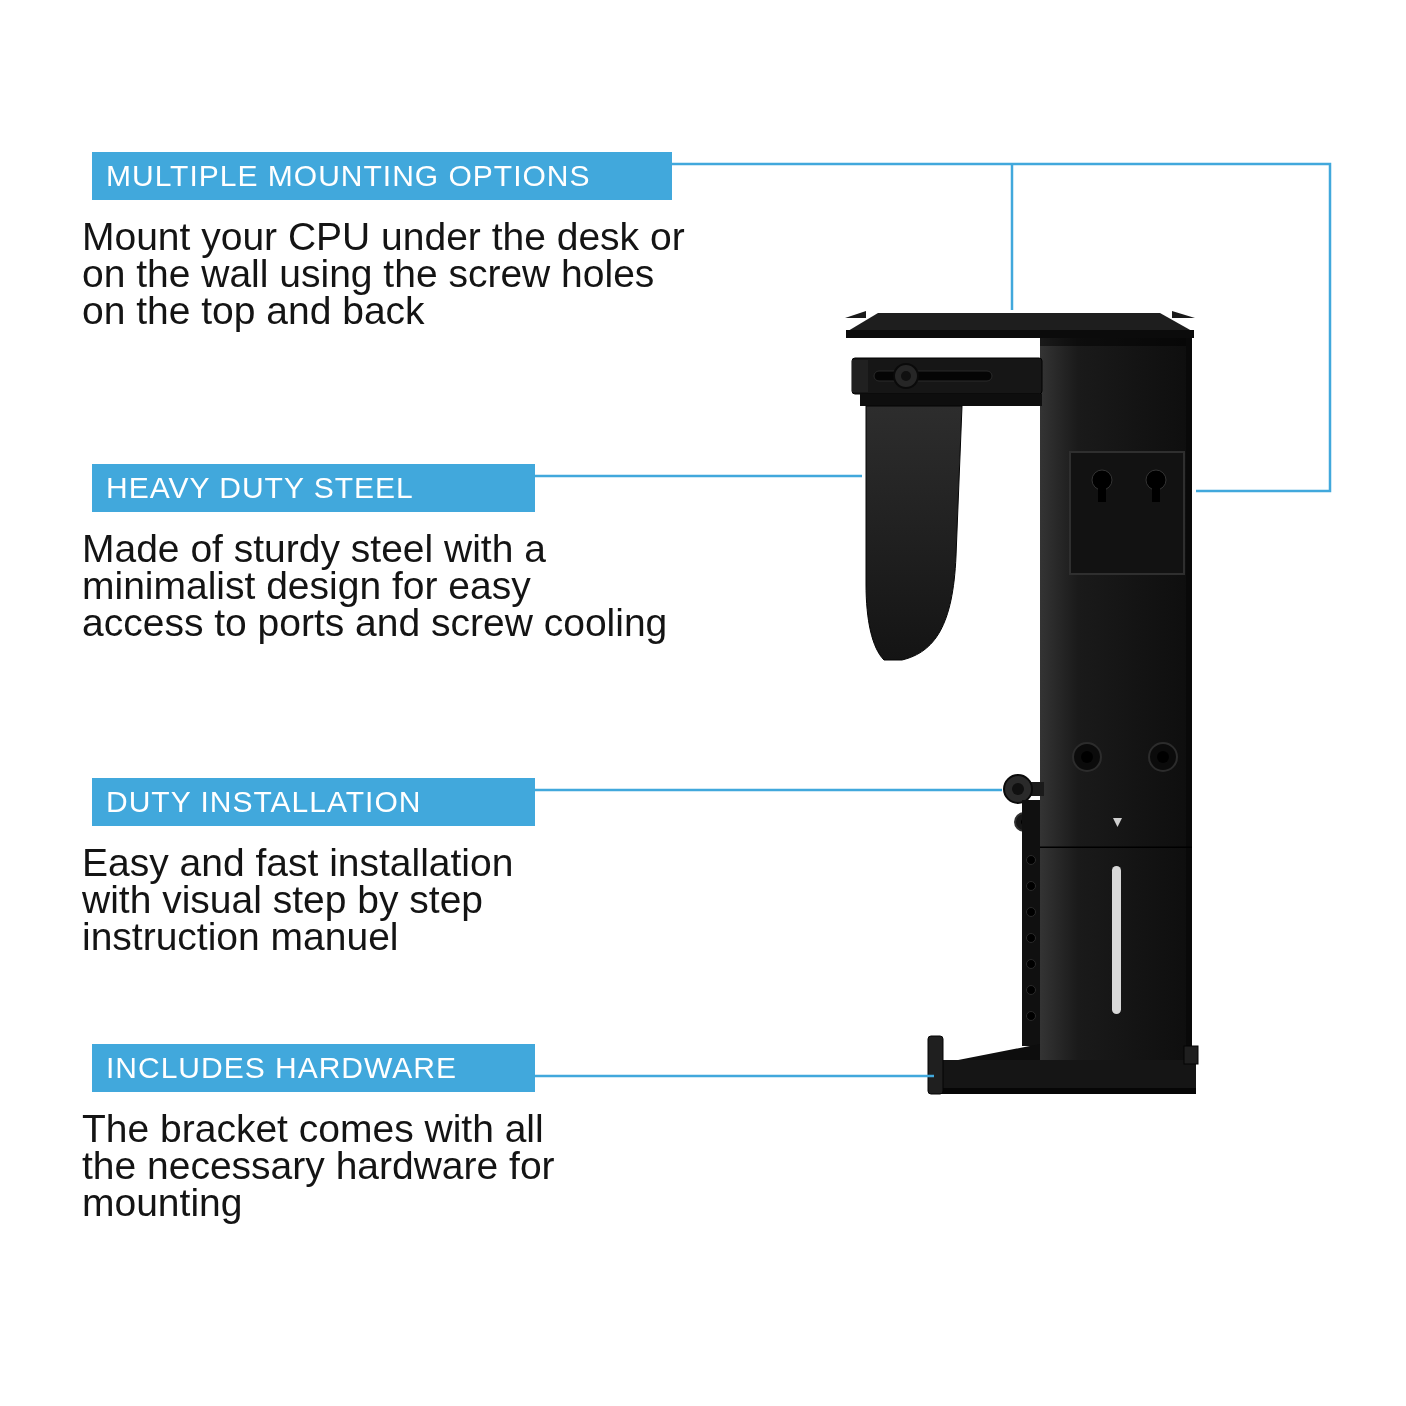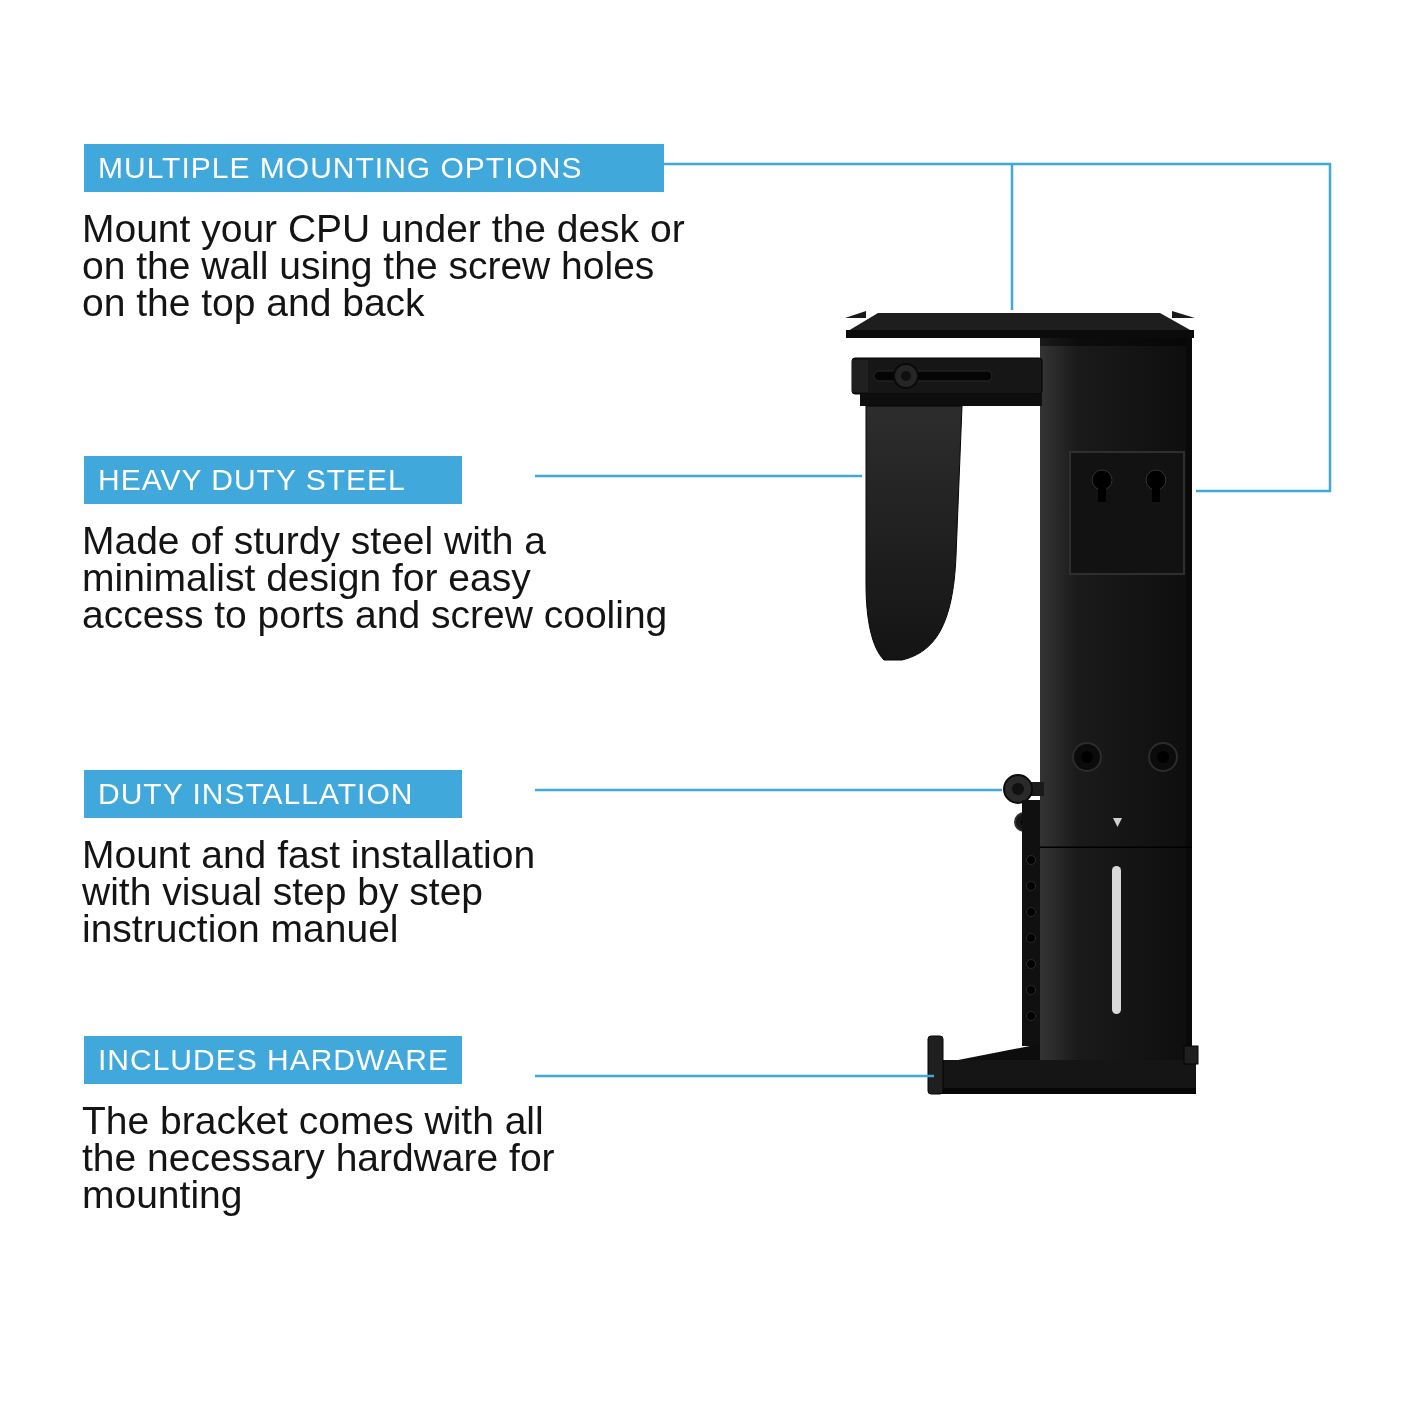--- a/index.html
+++ b/index.html
@@ -7,27 +7,27 @@
   body { font-family:"Liberation Sans", sans-serif; }
   .canvas { position:relative; width:1406px; height:1406px; background:#ffffff; overflow:hidden; }
 
   .feature { position:absolute; left:80px; }
   .f1 { top:140px; width:660px; }
   .f2 { top:452px; width:600px; }
   .f3 { top:766px; width:600px; }
   .f4 { top:1032px; width:600px; }
 
   .bar {
-    margin:4px; background:var(--accent); color:#ffffff;
+    margin:12px; background:var(--accent); color:#ffffff;
     font-size:30px; font-weight:500; letter-spacing:1px;
     height:48px; line-height:48px; padding:0 0 0 14px; box-sizing:border-box;
     white-space:nowrap;
   }
   .f1 .bar { width:580px; }
-  .f2 .bar, .f3 .bar, .f4 .bar { width:378px; }
+  .f2 .bar, .f3 .bar, .f4 .bar { width:443px; }
 
   .desc {
     margin:18px 0 0 2px; font-size:39px; font-weight:500; color:var(--ink);
     line-height:37px; white-space:pre-line;
   }
 
   svg.overlay { position:absolute; left:0; top:0; pointer-events:none; }
 </style>
 </head>
 <body>
@@ -142,21 +142,21 @@
 
   <section class="feature f2">
     <h2 class="bar">HEAVY DUTY STEEL</h2>
     <p class="desc">Made of sturdy steel with a
 minimalist design for easy
 access to ports and screw cooling</p>
   </section>
 
   <section class="feature f3">
     <h2 class="bar">DUTY INSTALLATION</h2>
-    <p class="desc">Mount and fast installation
+    <p class="desc">Easy and fast installation
 with visual step by step
 instruction manuel</p>
   </section>
 
   <section class="feature f4">
     <h2 class="bar">INCLUDES HARDWARE</h2>
     <p class="desc">The bracket comes with all
 the necessary hardware for
 mounting</p>
   </section>

